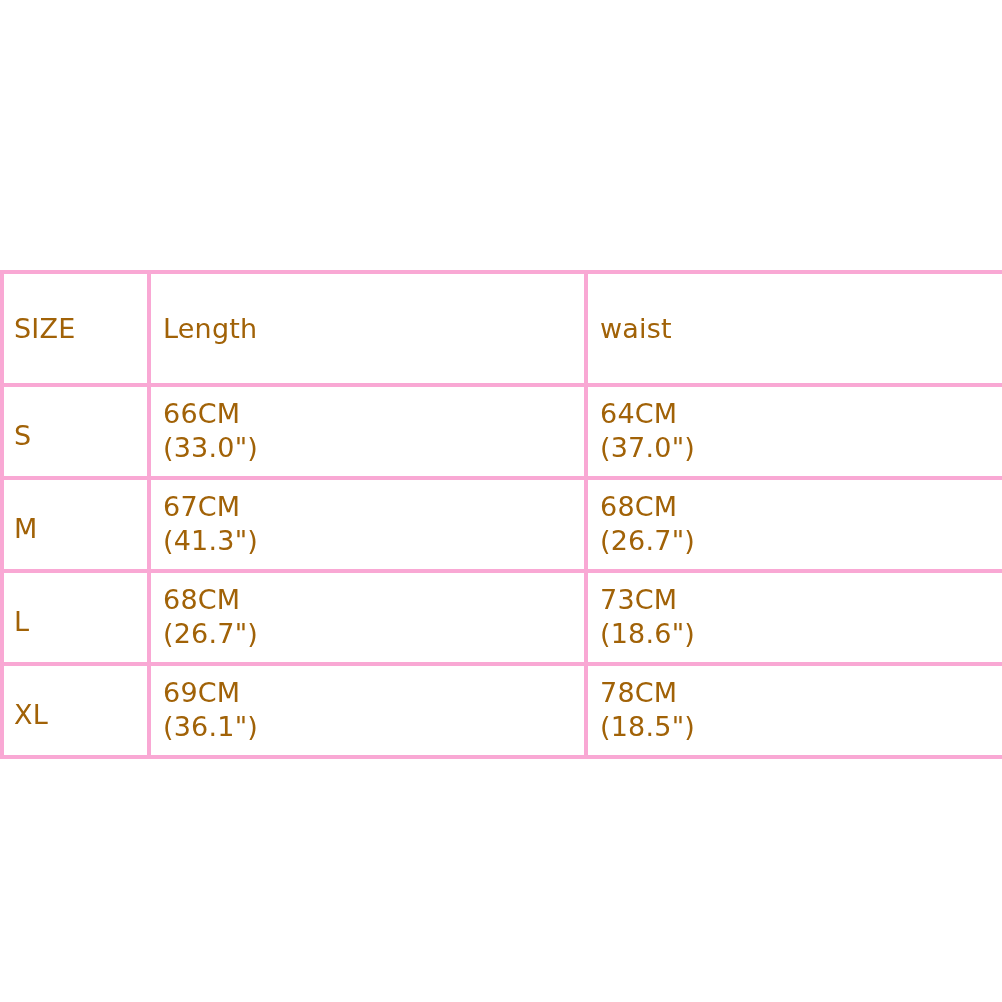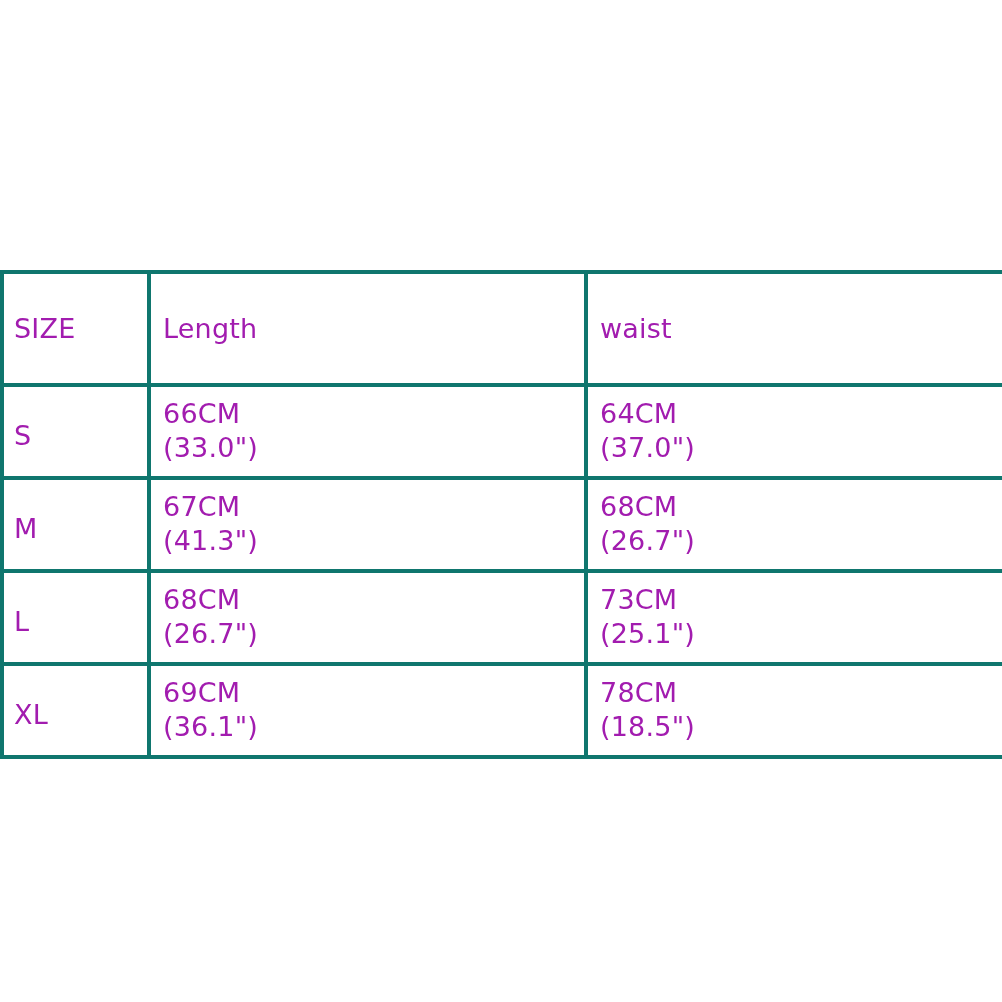--- a/index.html
+++ b/index.html
@@ -29,24 +29,24 @@
     border-collapse: collapse;
     width: 1002px;
     table-layout: fixed;
     background: #ffffff;
   }
   table.size-table col.c-size { width: 147px; }
   table.size-table col.c-length { width: 437px; }
   table.size-table col.c-waist { width: 418px; }
 
   table.size-table td {
-    border: 4px solid #0f766e;
+    border: 4px solid #f9a8d4;
     padding: 0;
     vertical-align: top;
-    color: #a21caf;
+    color: #a16207;
     background: #ffffff;
   }
   
   table.size-table tr td:first-child { border-left-width: 4px; }
   table.size-table tr td:last-child { border-right-width: 4px; }
 
   .cell-inner {
     padding: 10px 0 10px 12px;
     font-size: 27px;
     line-height: 1.28;
@@ -128,21 +128,21 @@
         <tr class="data-row">
           <td class="size-cell">
             <div class="cell-inner">L</div>
           </td>
           <td class="length-cell">
             <div class="cell-inner">68CM
 (26.7")</div>
           </td>
           <td class="waist-cell">
             <div class="cell-inner">73CM
-(25.1")</div>
+(18.6")</div>
           </td>
         </tr>
 
         <tr class="data-row">
           <td class="size-cell">
             <div class="cell-inner">XL</div>
           </td>
           <td class="length-cell">
             <div class="cell-inner">69CM
 (36.1")</div>

